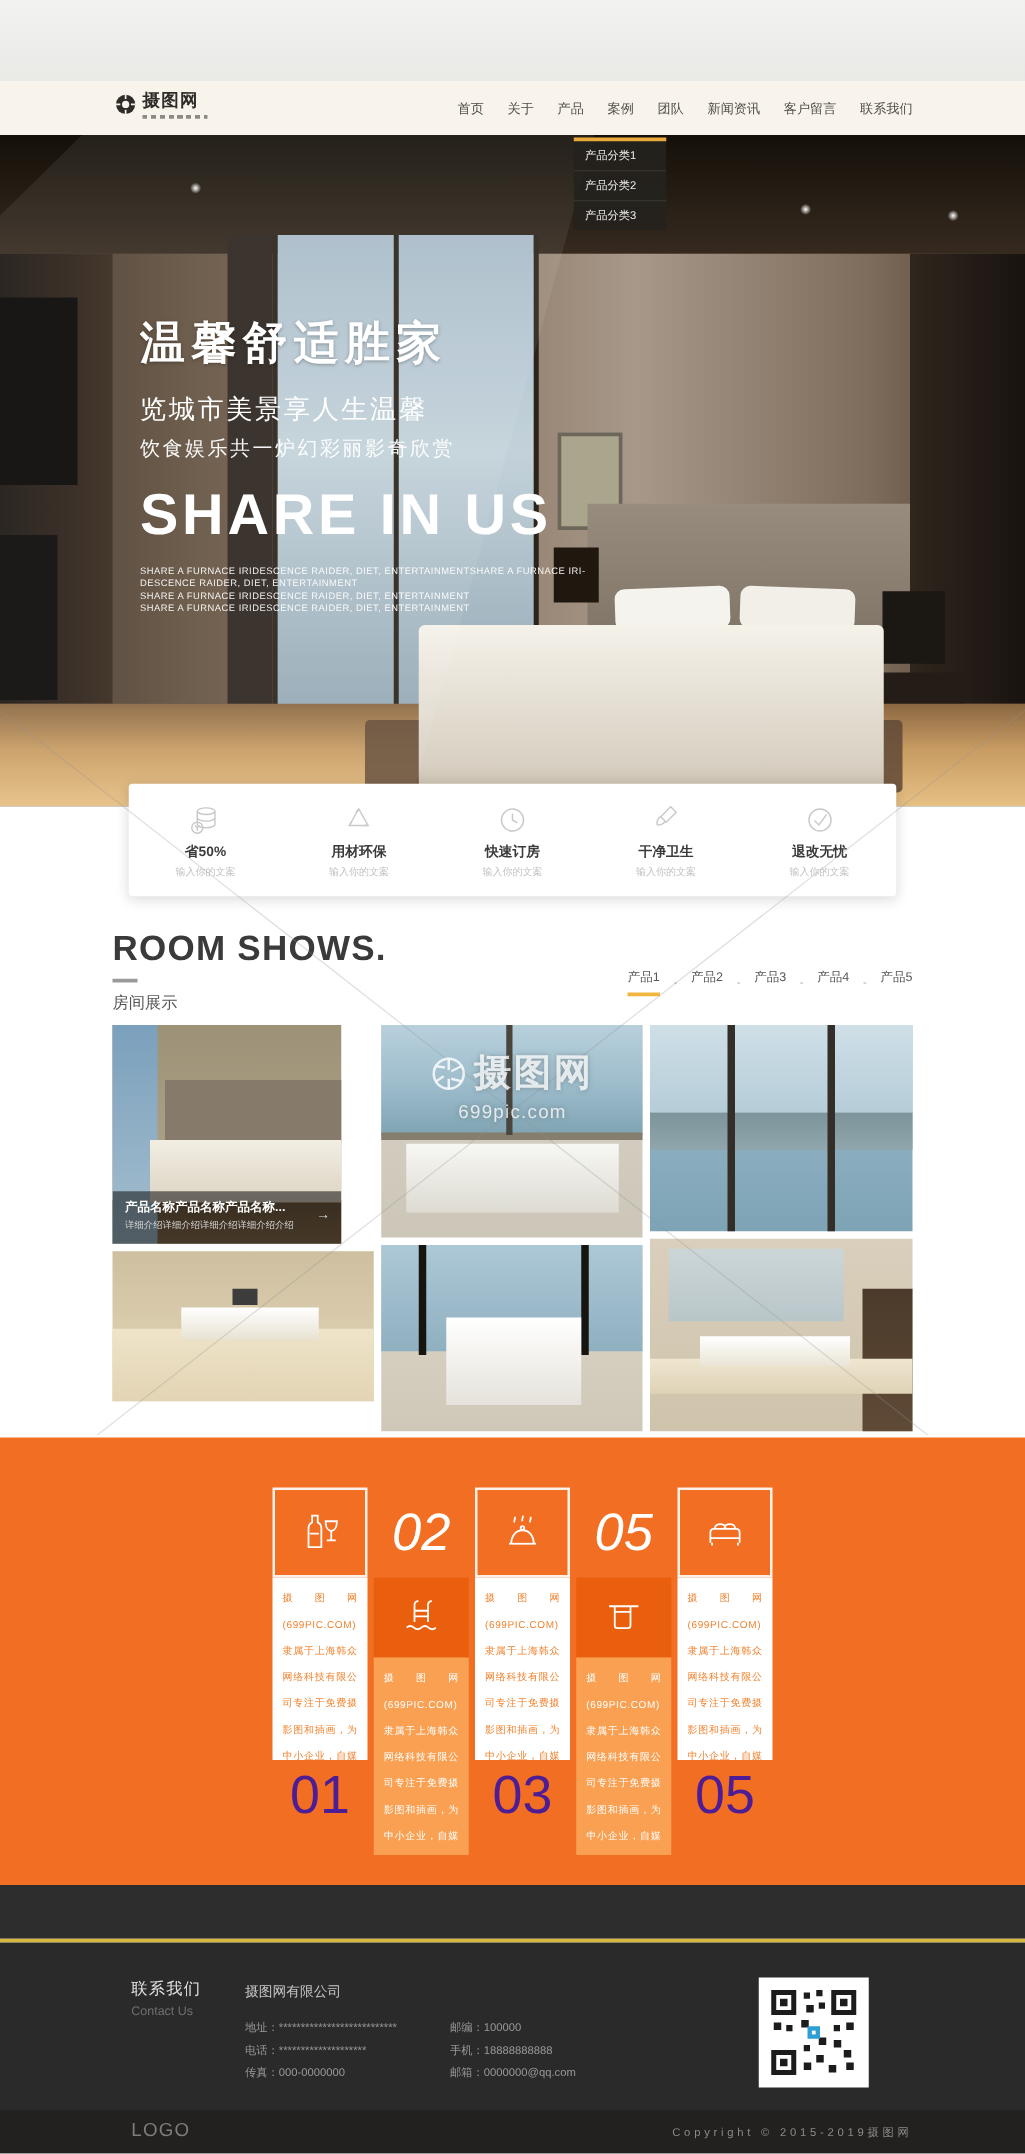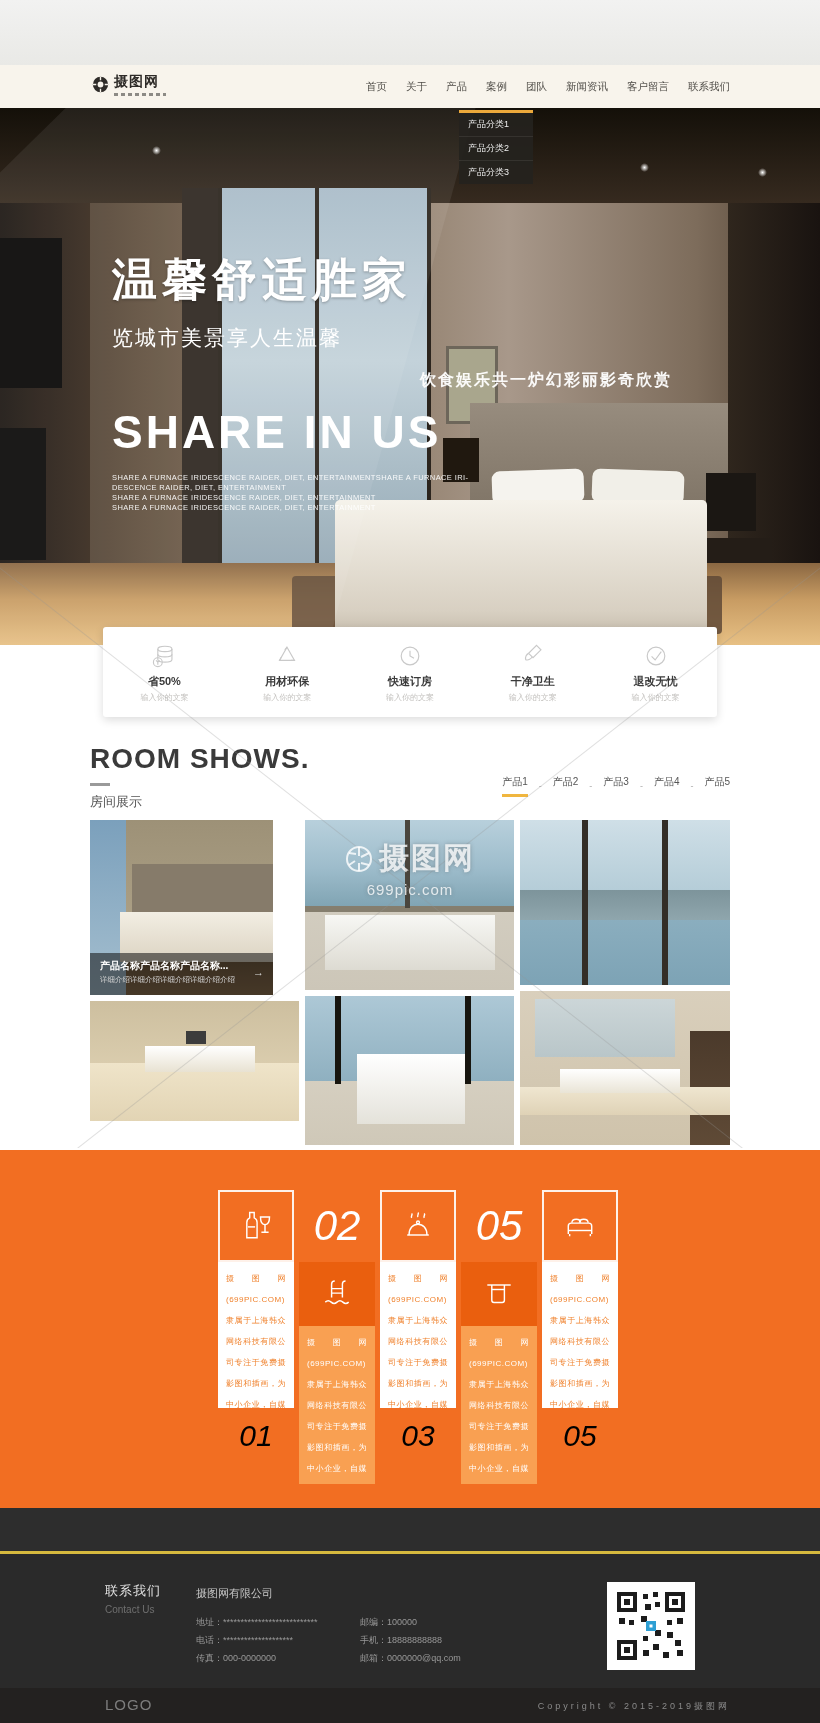--- a/index.html
+++ b/index.html
@@ -52,24 +52,24 @@
   .h-media{left:0;top:95px;width:90px;height:360px;background:linear-gradient(90deg,#1c1612,#37291d);}
   .h-tv1{left:0;top:130px;width:62px;height:150px;background:#070605;}
   .h-tv2{left:0;top:320px;width:46px;height:132px;background:#0a0908;}
   .h-ward{left:728px;top:95px;width:92px;height:360px;background:linear-gradient(90deg,#2f261d,#191310);}
   .spot{width:9px;height:9px;border-radius:50%;background:radial-gradient(#fff,rgba(255,255,255,0) 70%);}
   .sp1{left:152px;top:38px;} .sp2{left:640px;top:55px;} .sp3{left:758px;top:60px;}
   .h-veil{left:0;top:0;width:820px;height:537px;background:rgba(255,255,255,.07);
           clip-path:polygon(8% 0,58% 0,40% 100%,0 100%,0 12%);}
   .hero-copy{left:112px;top:0;width:560px;height:537px;color:#fff;}
   .hero-copy *{position:static;}
-  .hc-title{margin:142px 0 0;font-size:45px;font-weight:bold;letter-spacing:5px;
+  .hc-title{margin:142px 0 0;font-size:36px;font-weight:bold;letter-spacing:5px;
             text-shadow:0 1px 3px rgba(0,0,0,.3);}
   .hc-sub1{margin:14px 0 0;font-size:21px;letter-spacing:2px;}
-  .hc-sub2{margin:18px 0 0;font-size:16px;font-weight:700;letter-spacing:2px;color:rgba(255,255,255,.95);text-align:right;}
+  .hc-sub2{margin:8px 0 0;font-size:16px;font-weight:400;letter-spacing:2px;color:rgba(255,255,255,.95);}
   .hc-join{margin:14px 0 0;font-size:46px;font-weight:bold;letter-spacing:3px;}
   .hc-desc{margin:14px 0 0;font-size:7.5px;line-height:10px;letter-spacing:.4px;color:rgba(255,255,255,.92);}
 
   
   .feature-card{position:absolute;left:103px;top:627px;width:614px;height:90px;background:#fff;
                 border-radius:3px;box-shadow:0 3px 10px rgba(0,0,0,.14);display:flex;z-index:20;}
   .feat{flex:1;display:flex;flex-direction:column;align-items:center;justify-content:center;gap:3px;}
   .feat svg{width:30px;height:30px;}
   .feat-t{font-size:11px;font-weight:bold;color:#3a3a3a;}
   .feat-s{font-size:8px;color:#c4c2bf;}
@@ -152,21 +152,21 @@
   .num-top{position:absolute;top:40px;width:76px;height:72px;display:flex;align-items:center;justify-content:center;
            font-size:42px;font-style:italic;color:#fff;}
   .white-card{position:absolute;top:112px;width:76px;height:146px;background:#fff;overflow:hidden;}
   .white-card .blurb{color:#f0832f;}
   .dark-box{position:absolute;top:112px;width:76px;height:64px;background:#ea5f0e;
             display:flex;align-items:center;justify-content:center;}
   .lite-card{position:absolute;top:176px;width:76px;height:158px;background:#f9a052;overflow:hidden;}
   .lite-card .blurb{color:#fff;}
   .blurb{margin:6px 8px;font-size:8px;line-height:21px;letter-spacing:.5px;text-align:justify;}
   .num-bot{position:absolute;top:258px;width:76px;height:56px;display:flex;align-items:center;justify-content:center;
-           font-size:30px;font-style:italic;color:#000000;}
+           font-size:43px;color:#4c1d95;}
 
   
   .dark-band{position:absolute;left:0;top:1508px;width:820px;height:43px;background:#2d2d2d;}
   .gold-line{position:absolute;left:0;top:1551px;width:820px;height:3px;background:#d6b93e;}
   .ftr{position:absolute;left:0;top:1554px;width:820px;height:134px;background:#2a2a2a;color:#9b9b9b;}
   .ft-cn{position:absolute;left:105px;top:28px;font-size:13px;color:#e2e2e2;letter-spacing:1px;}
   .ft-en{position:absolute;left:105px;top:50px;font-size:10px;color:#6f6f6f;}
   .ft-co{position:absolute;left:196px;top:32px;font-size:11px;color:#c6c6c6;}
   .ft-row{position:absolute;font-size:9px;color:#989898;}
   .lr0{left:196px;top:62px;} .lr1{left:196px;top:80px;} .lr2{left:196px;top:98px;}

